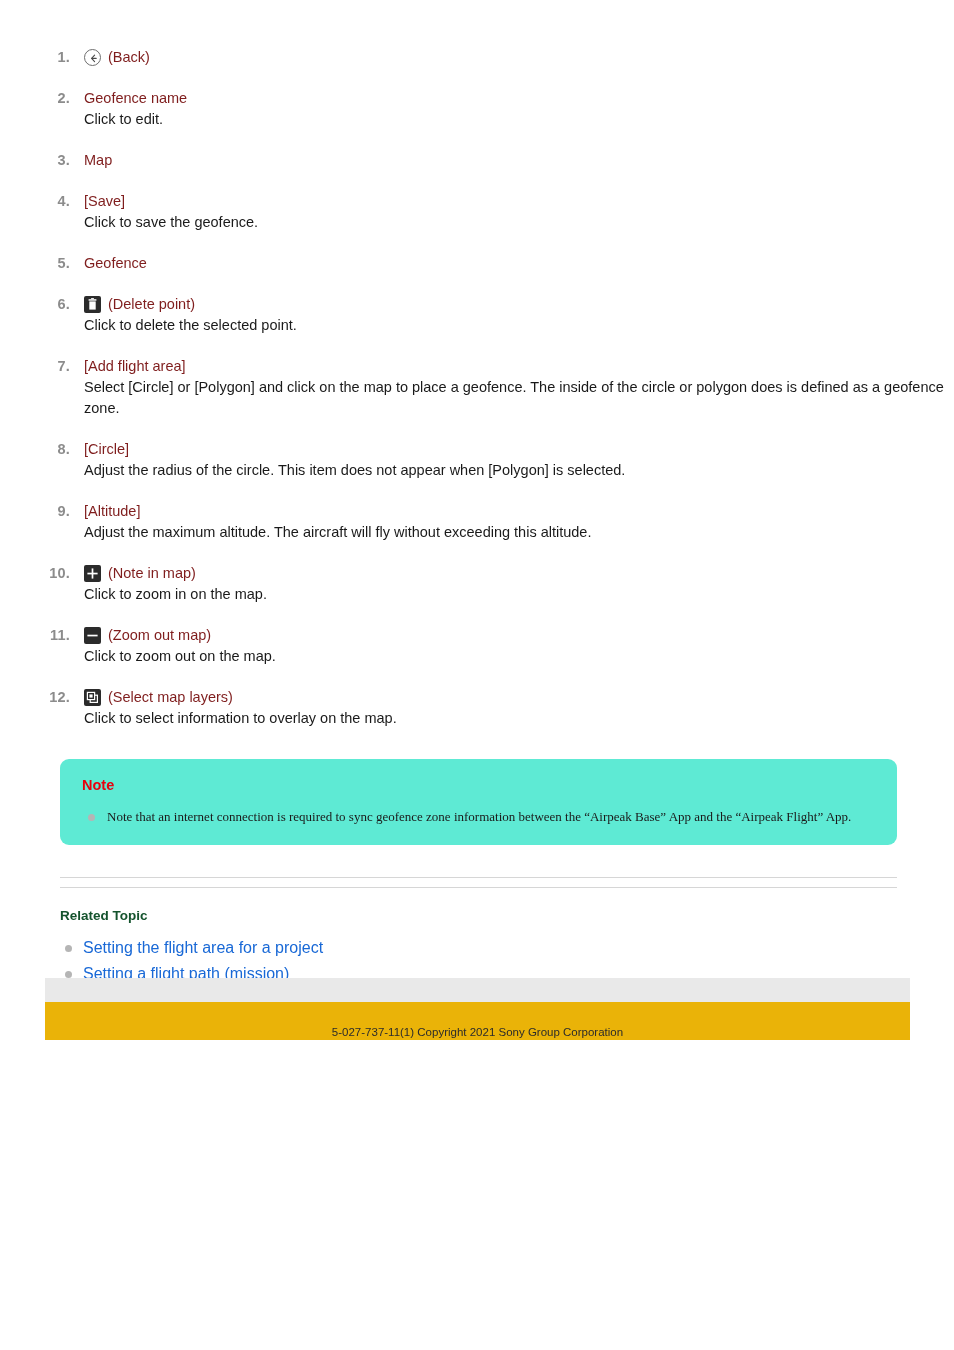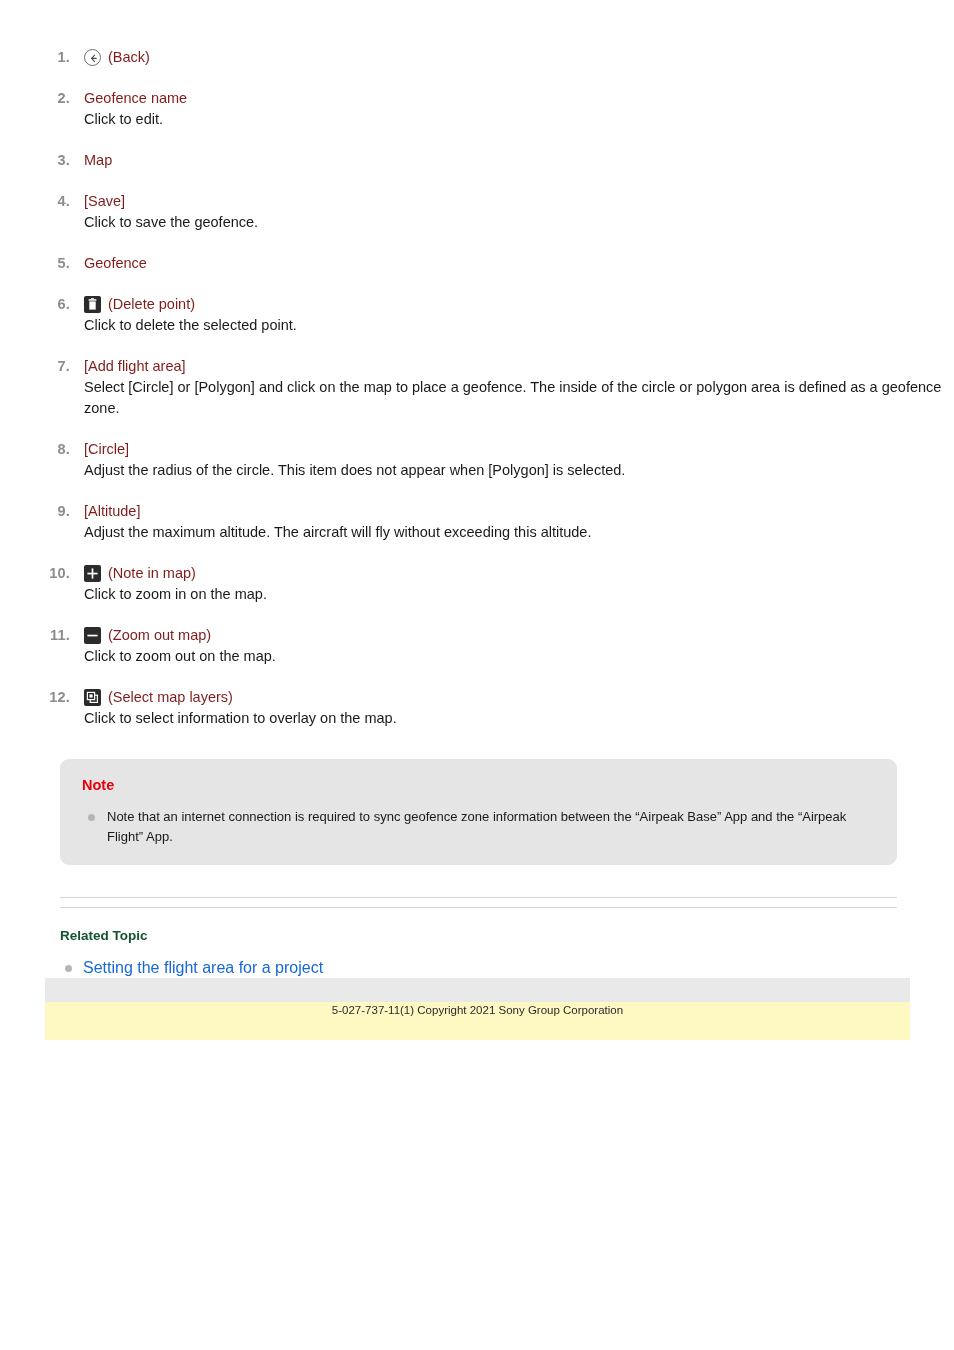--- a/index.html
+++ b/index.html
@@ -91,35 +91,36 @@
   .icon-back svg, .icon-box svg {
     position: absolute;
     left: 0;
     top: 0;
   }
 
   
   .note-box {
     margin: 30px 0 0 60px;
     width: 837px;
-    background: #e5e5e5;
+    background: #5eead4;
     border-radius: 9px;
     padding: 16px 22px 18px 22px;
   }
   .note-title {
     color: #e8000d;
     font-weight: bold;
     font-size: 14.5px;
     line-height: 20px;
     margin-bottom: 12px;
   }
   .note-list {
     margin: 0;
     padding: 0;
     list-style: none;
+    font-family: Liberation Serif, serif;
   }
   .note-item {
     position: relative;
     padding-left: 25px;
     font-size: 13px;
     line-height: 20px;
     color: #1a1a1a;
   }
   .note-item .bullet {
     position: absolute;
@@ -188,23 +189,23 @@
     left: 45px;
     top: 978px;
     width: 865px;
   }
   .footer-top {
     height: 24px;
     background: #e9e9e9;
   }
   .footer-main {
     height: 38px;
-    background: #fef9c3;
+    background: #eab308;
     display: flex;
-    align-items: flex-start;
+    align-items: flex-end;
     justify-content: center;
   }
   .footer-text {
     font-size: 11.5px;
     color: #2b2b2b;
     line-height: 16px;
   }
 
   .content-wrap {
     position: absolute;
@@ -271,21 +272,21 @@
             </span>
             <span>(Delete point)</span>
           </div>
           <div class="step-desc">Click to delete the selected point.</div>
         </li>
         <li class="step">
           <div class="step-num">7.</div>
           <div class="step-line title">
             <span>[Add flight area]</span>
           </div>
-          <div class="step-desc">Select [Circle] or [Polygon] and click on the map to place a geofence. The inside of the circle or polygon area is defined as a geofence zone.</div>
+          <div class="step-desc">Select [Circle] or [Polygon] and click on the map to place a geofence. The inside of the circle or polygon does is defined as a geofence zone.</div>
         </li>
         <li class="step">
           <div class="step-num">8.</div>
           <div class="step-line title">
             <span>[Circle]</span>
           </div>
           <div class="step-desc">Adjust the radius of the circle. This item does not appear when [Polygon] is selected.</div>
         </li>
         <li class="step">
           <div class="step-num">9.</div>

